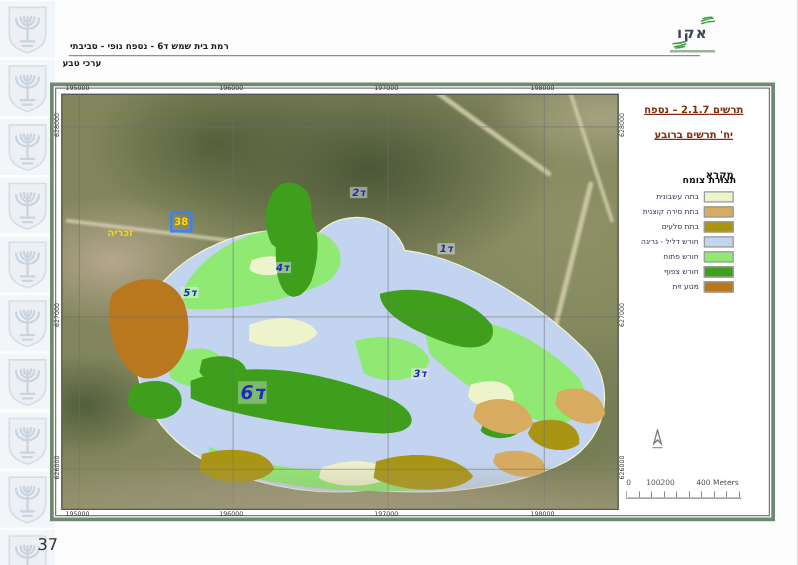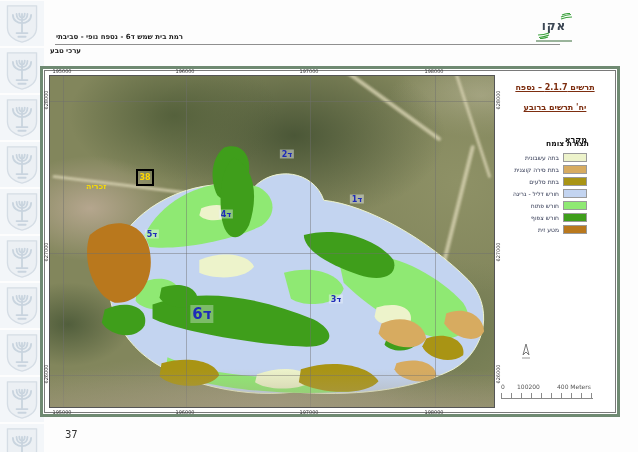--- a/index.html
+++ b/index.html
@@ -49,23 +49,23 @@
   .road.r3{left:2px;top:108px;width:150px;height:3px;transform:rotate(7deg);}
   .road.r4{left:330px;top:140px;width:150px;height:4px;transform:rotate(104deg);}
   .veg{position:absolute;inset:0;width:100%;height:100%;}
 
   
   .grid-line{position:absolute;background:rgba(110,110,110,.45);}
   .grid-line.v{width:1px;height:100%;top:0;}
   .grid-line.h{height:1px;width:100%;left:0;}
   .annotations{position:absolute;inset:0;overflow:visible;}
   .unit-label{position:absolute;transform:translate(-50%,-50%);font-size:8px;font-weight:bold;
-              color:#1e2bb8;background:rgba(238,243,250,.45);padding:0 2px;white-space:nowrap;}
+              color:#1e2bb8;background:rgba(238,243,250,.45);padding:0 2px;white-space:nowrap;font-style:italic;}
   .unit-label.big{font-size:15px;background:rgba(238,243,250,.35);}
-  .site-box{position:absolute;left:87px;top:94px;width:14px;height:13px;border:2px solid #000000;
+  .site-box{position:absolute;left:87px;top:94px;width:14px;height:13px;border:2px solid #3b82f6;
             color:#ffd800;font-size:8px;font-weight:bold;display:flex;align-items:center;
             justify-content:center;}
   .place-label{position:absolute;left:13px;top:107px;color:#f2d80c;font-size:8px;font-weight:bold;margin-left:24px;}
   .grid-label{position:absolute;font-size:5px;color:#333;transform:translate(-50%,0);white-space:nowrap;}
   .grid-label.v{transform:translate(-50%,-50%) rotate(-90deg);}
 
   
   .legend{position:absolute;left:452px;top:4px;width:116px;height:333px;direction:rtl;}
   .legend-title{color:#7d2e10;font-weight:bold;font-size:8px;text-decoration:underline;
                 text-align:center;position:absolute;right:4px;left:4px;}
@@ -77,21 +77,21 @@
            padding-right:26px;direction:rtl;}
   .leg-swatch{width:24px;height:9px;border:1px solid #9a9a9a;flex:0 0 24px;box-sizing:border-box;}
   .leg-label{font-size:6px;color:#2e3550;margin-left:4px;margin-right:4px;white-space:nowrap;}
   .north{position:absolute;left:22px;top:268px;}
   .scalebar{position:absolute;left:4px;top:308px;width:108px;direction:ltr;}
   .scale-labels{position:relative;height:8px;font-size:6px;color:#555;}
   .scale-labels span{position:absolute;top:0;}
   .scale-ruler{margin-top:2px;width:92px;height:5px;border-bottom:1px solid #8a8a8a;
      background:repeating-linear-gradient(to right,#8a8a8a 0 1px,transparent 1px 10px);}
 
-  .page-number{position:absolute;left:65px;top:429px;font-size:10px;color:#333;}
+  .page-number{position:absolute;left:30px;top:429px;font-size:13px;color:#333;}
 </style>
 </head>
 <body>
 
 <div class="page">
 
   <div class="sidebar">
     <div class="emblem-tile">
       <svg viewBox="0 0 44 46" width="40" height="42">
         <path d="M6 3 h32 v24 c0 10 -9 14 -16 16 c-7 -2 -16 -6 -16 -16 Z" fill="#e8edf2" stroke="#c2cdd8" stroke-width="1.5"></path>

